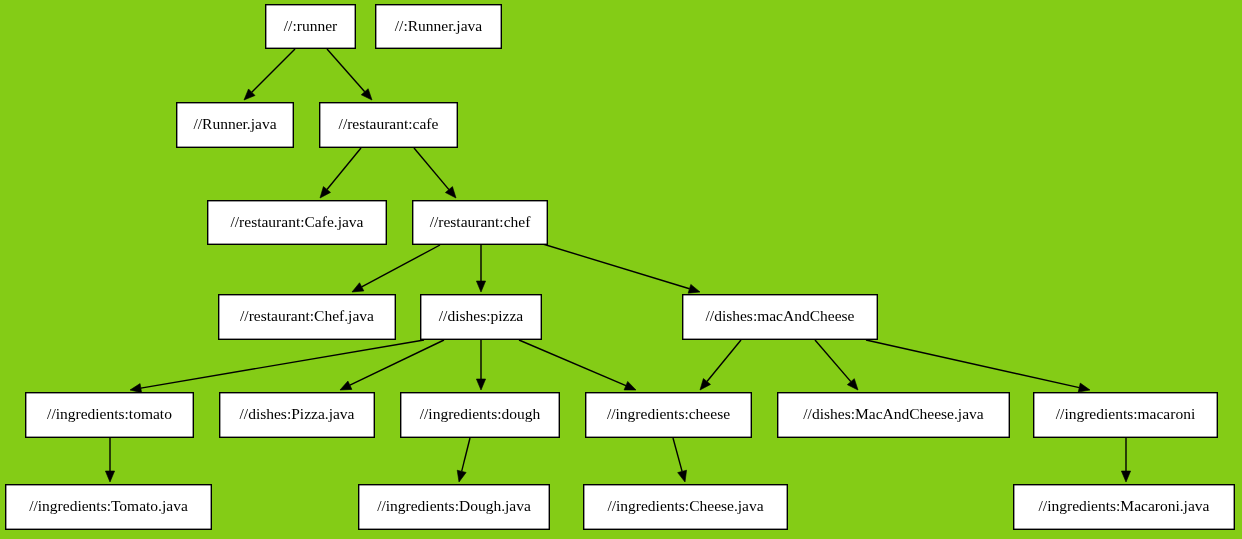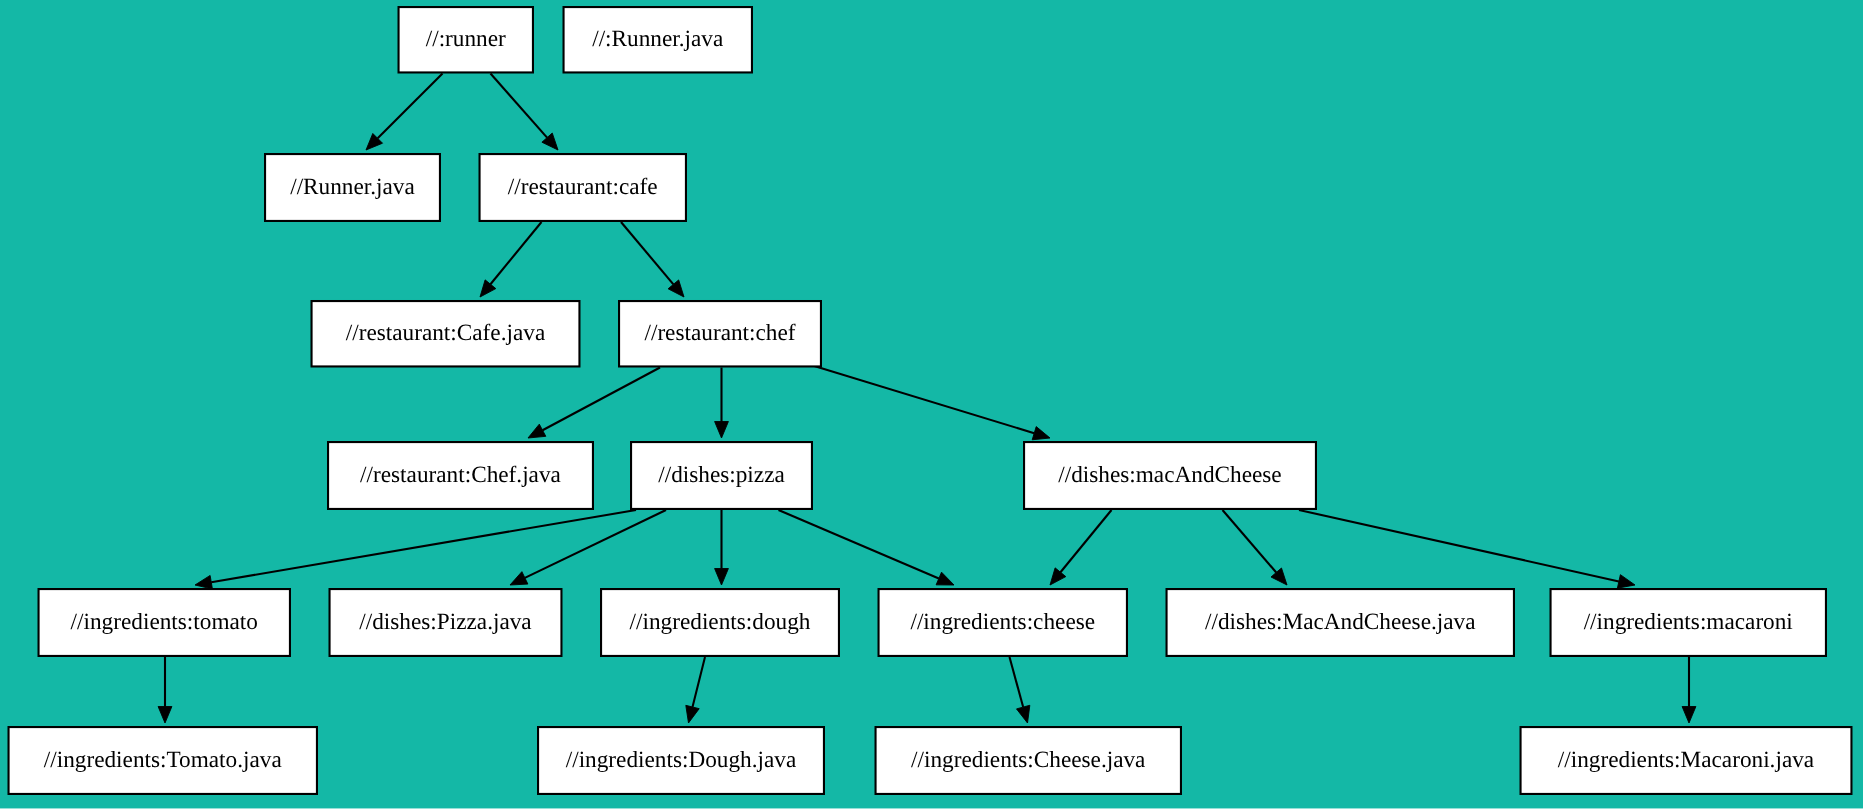--- a/index.html
+++ b/index.html
@@ -10,21 +10,21 @@
   body {
     width: 1242px;
     height: 539px;
     overflow: hidden;
     font-family: "Liberation Serif", serif;
   }
   #graph-root {
     position: relative;
     width: 1242px;
     height: 539px;
-    background: #14b8a6;
+    background: #84cc16;
   }
   svg.graph-canvas {
     display: block;
     width: 1242px;
     height: 539px;
     shape-rendering: geometricPrecision;
   }
   .node-box {
     fill: #ffffff;
     stroke: #000000;

